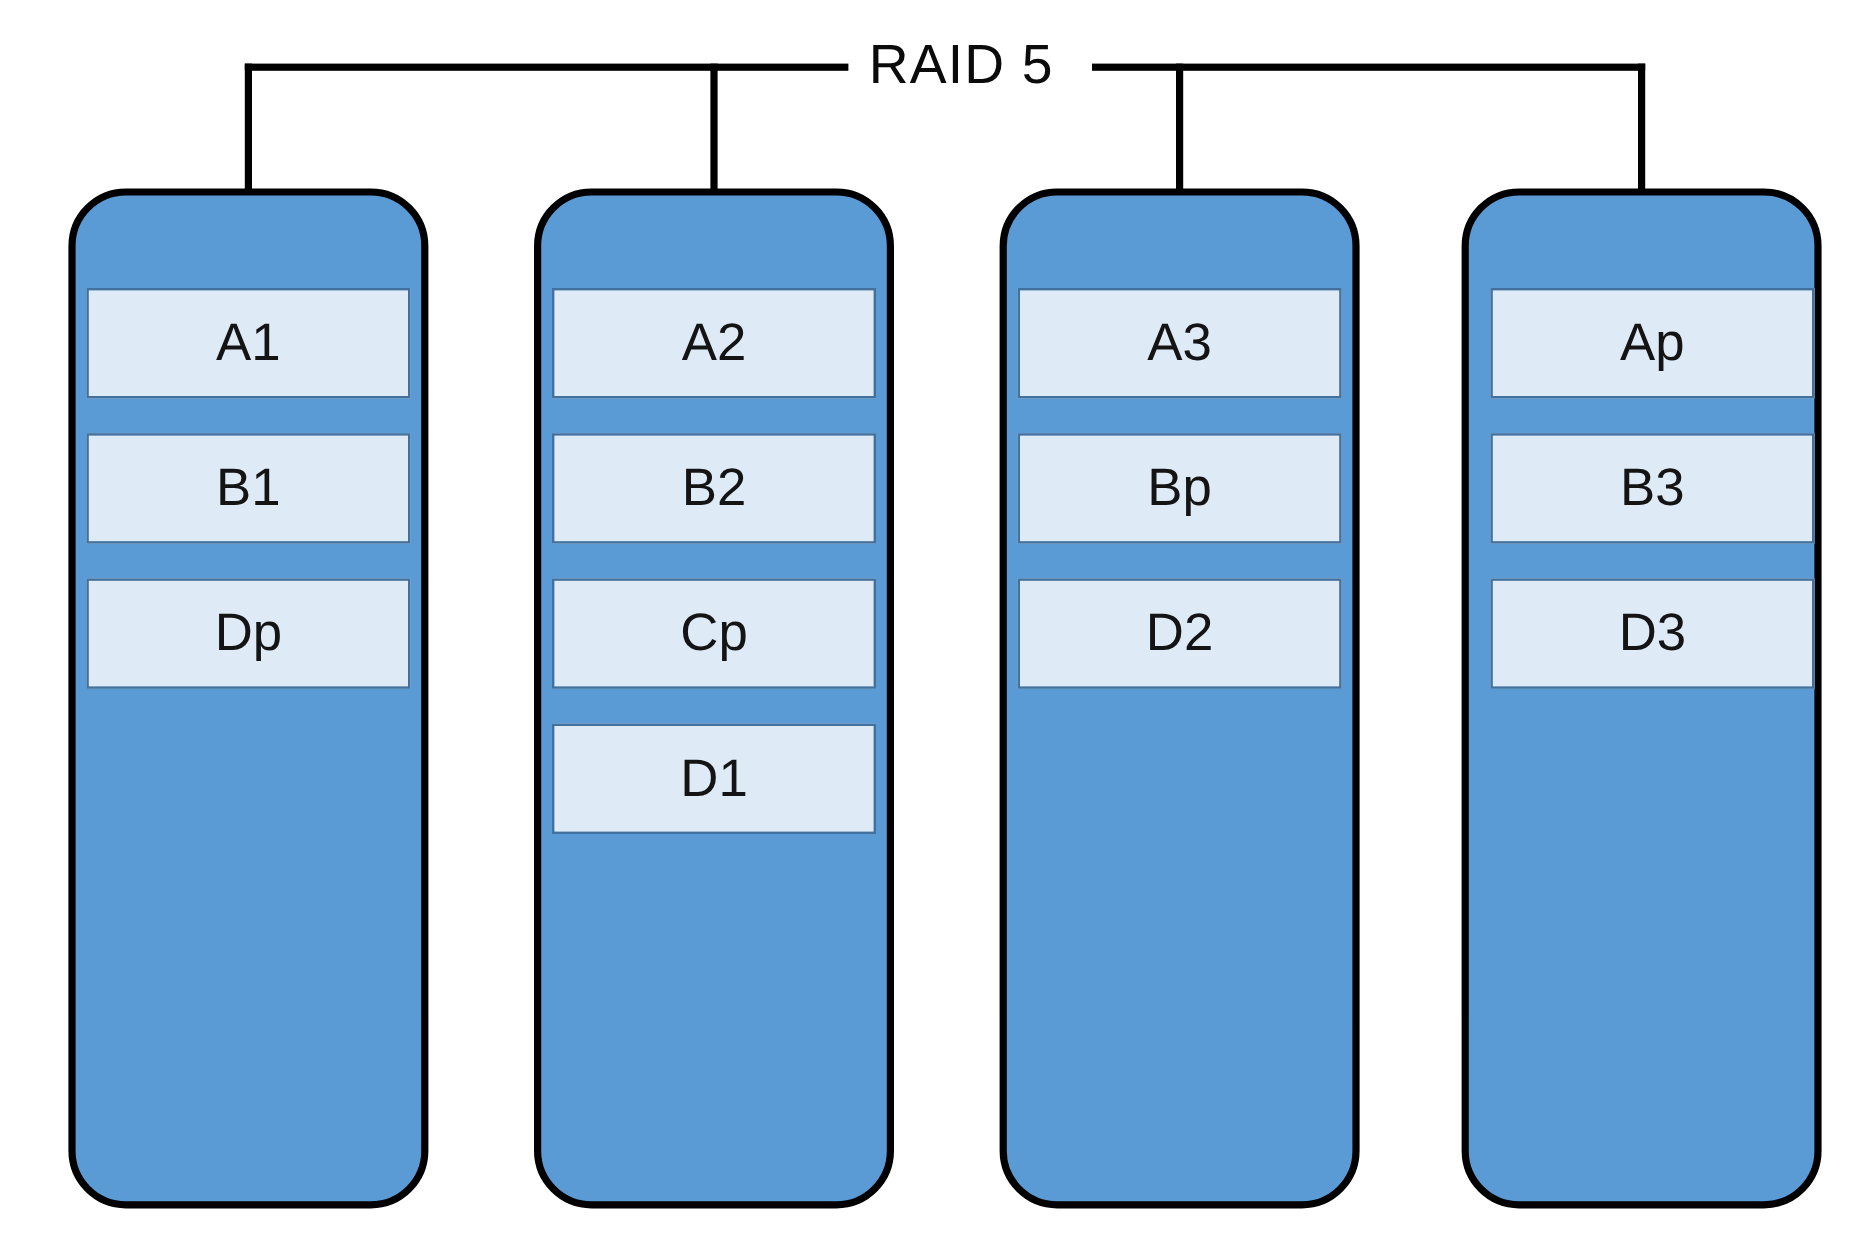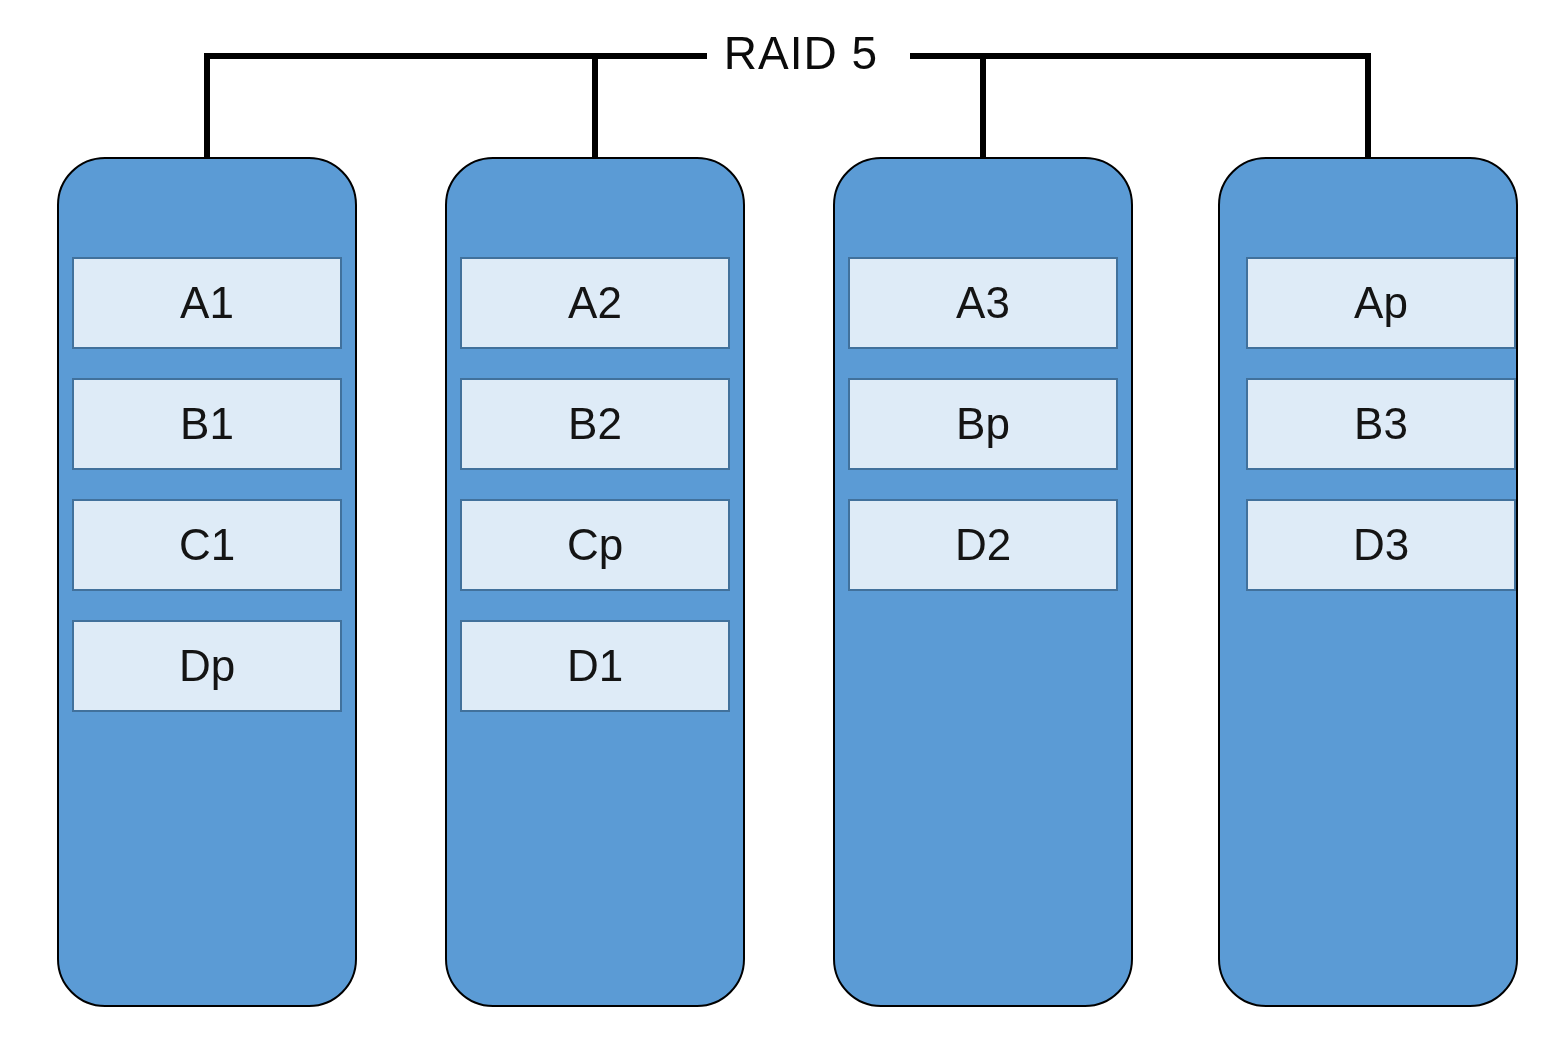--- a/index.html
+++ b/index.html
@@ -44,26 +44,26 @@
     white-space: nowrap;
   }
 
   
   .disk {
     position: absolute;
     top: 157px;
     width: 300px;
     height: 850px;
     background: #5B9BD5;
-    border: 2px solid #000000;
+    border: 6px solid #000000;
     border-radius: 48px;
     display: flex;
     flex-direction: column;
     align-items: center;
-    padding-top: 98px;
+    padding-top: 77px;
     gap: 29px;
   }
   .disk.d1 { left: 57px; }
   .disk.d2 { left: 445px; text-align: center; }
   .disk.d3 { left: 833px; }
   .disk.d4 { left: 1218px; align-items: flex-end; }
 
   .block {
     width: 270px;
     height: 92px;
@@ -93,23 +93,20 @@
   <div class="v-line v4"></div>
 
   <div class="raid-title">RAID 5</div>
 
   <div class="disk d1">
     <div class="block">
       <span>A1</span>
     </div>
     <div class="block">
       <span>B1</span>
-    </div>
-    <div class="block">
-      <span>C1</span>
     </div>
     <div class="block">
       <span>Dp</span>
     </div>
   </div>
 
   <div class="disk d2">
     <div class="block">
       <span>A2</span>
     </div>

